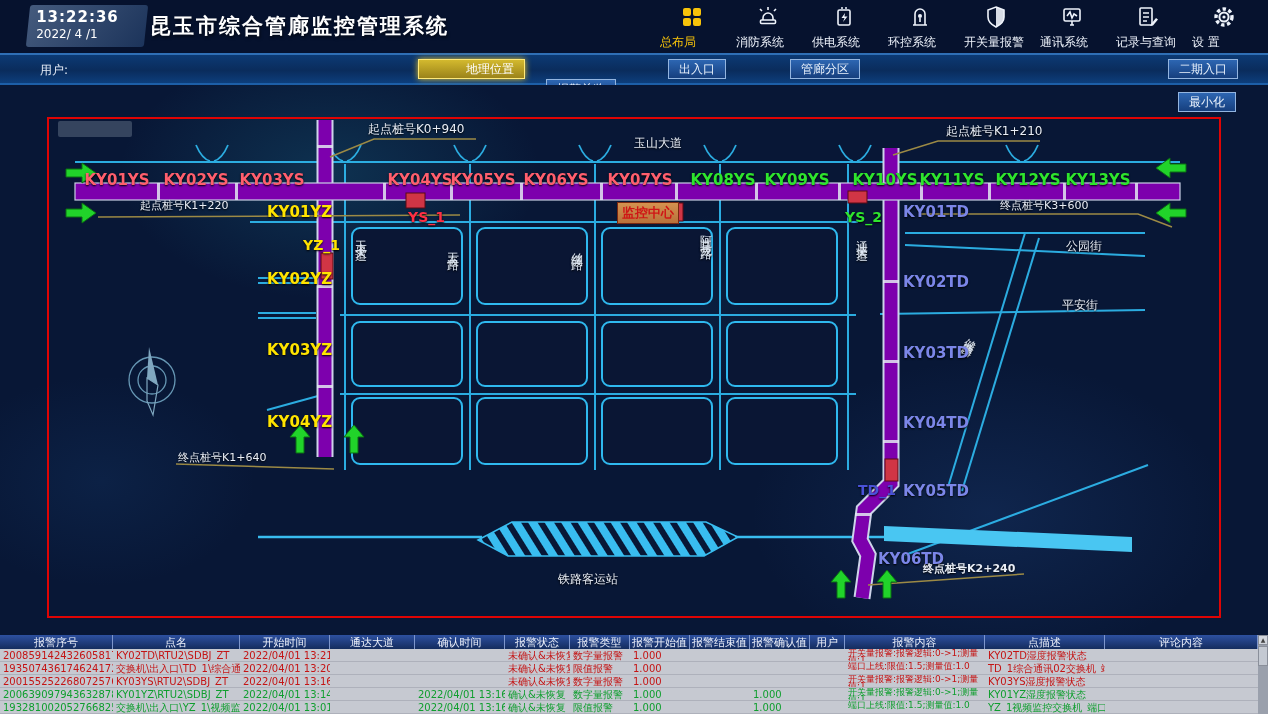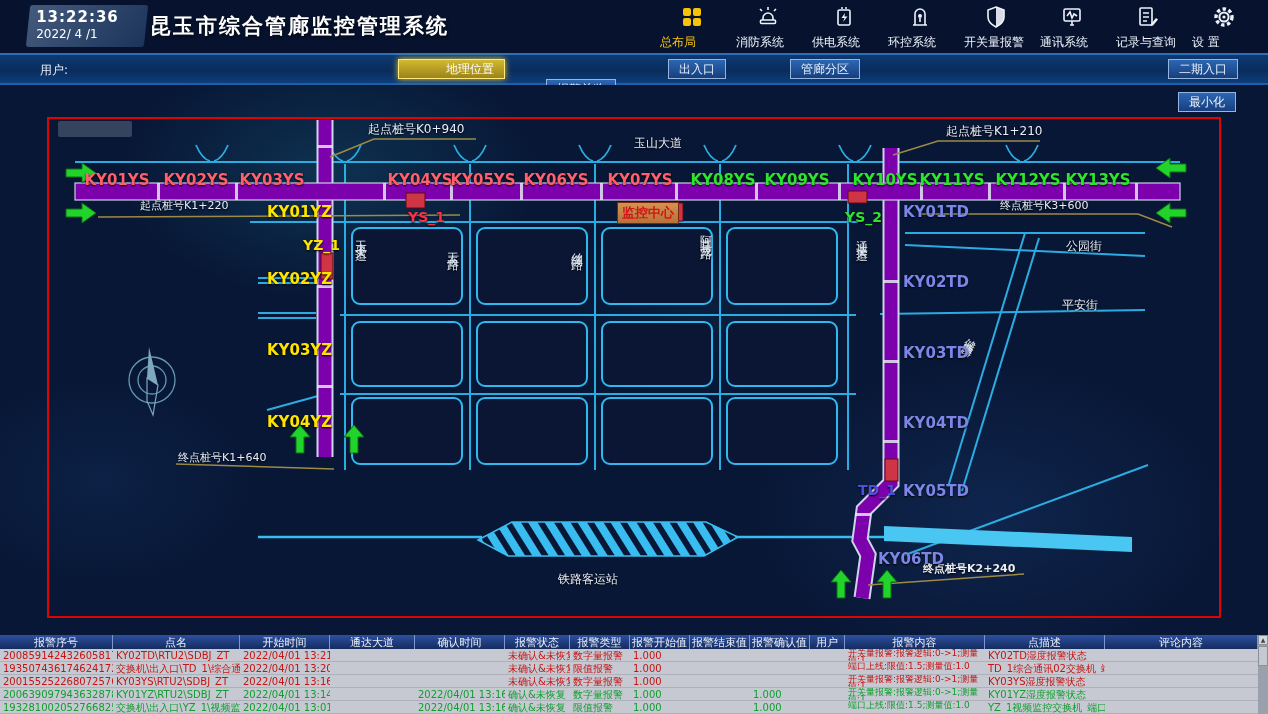--- a/index.html
+++ b/index.html
@@ -169,21 +169,21 @@
           </svg>
         </span>
         <span class="lbl">设 置</span>
       </div>
     </div>
 </div>
 
 <div class="toolbar">
   <span class="user-label">用户:</span>
   <div id="tb-buttons">
-      <div class="tb-btn active" style="left: 398px; padding-left: 47px;">地理位置</div>
+      <div class="tb-btn active" style="left: 418px; padding-left: 47px;">地理位置</div>
       <div class="tb-btn" style="left: 546px; margin-top: 20px;">报警总览</div>
       <div class="tb-btn" style="left: 668px;">出入口</div>
       <div class="tb-btn" style="left: 790px;">管廊分区</div>
     </div>
   <div class="tb-btn" style="right:30px">二期入口</div>
 </div>
 
 <div class="map">
   <div class="tb-btn minimize-btn">最小化</div>
 

